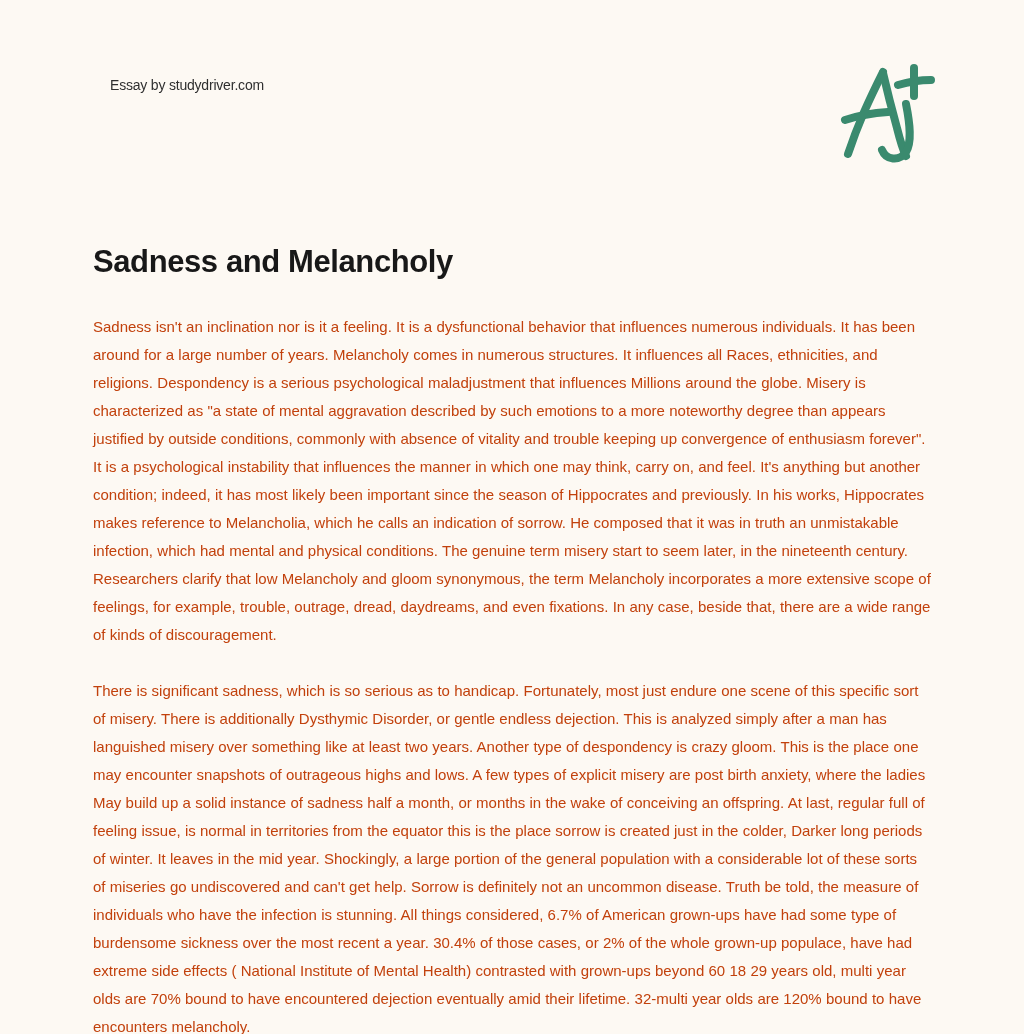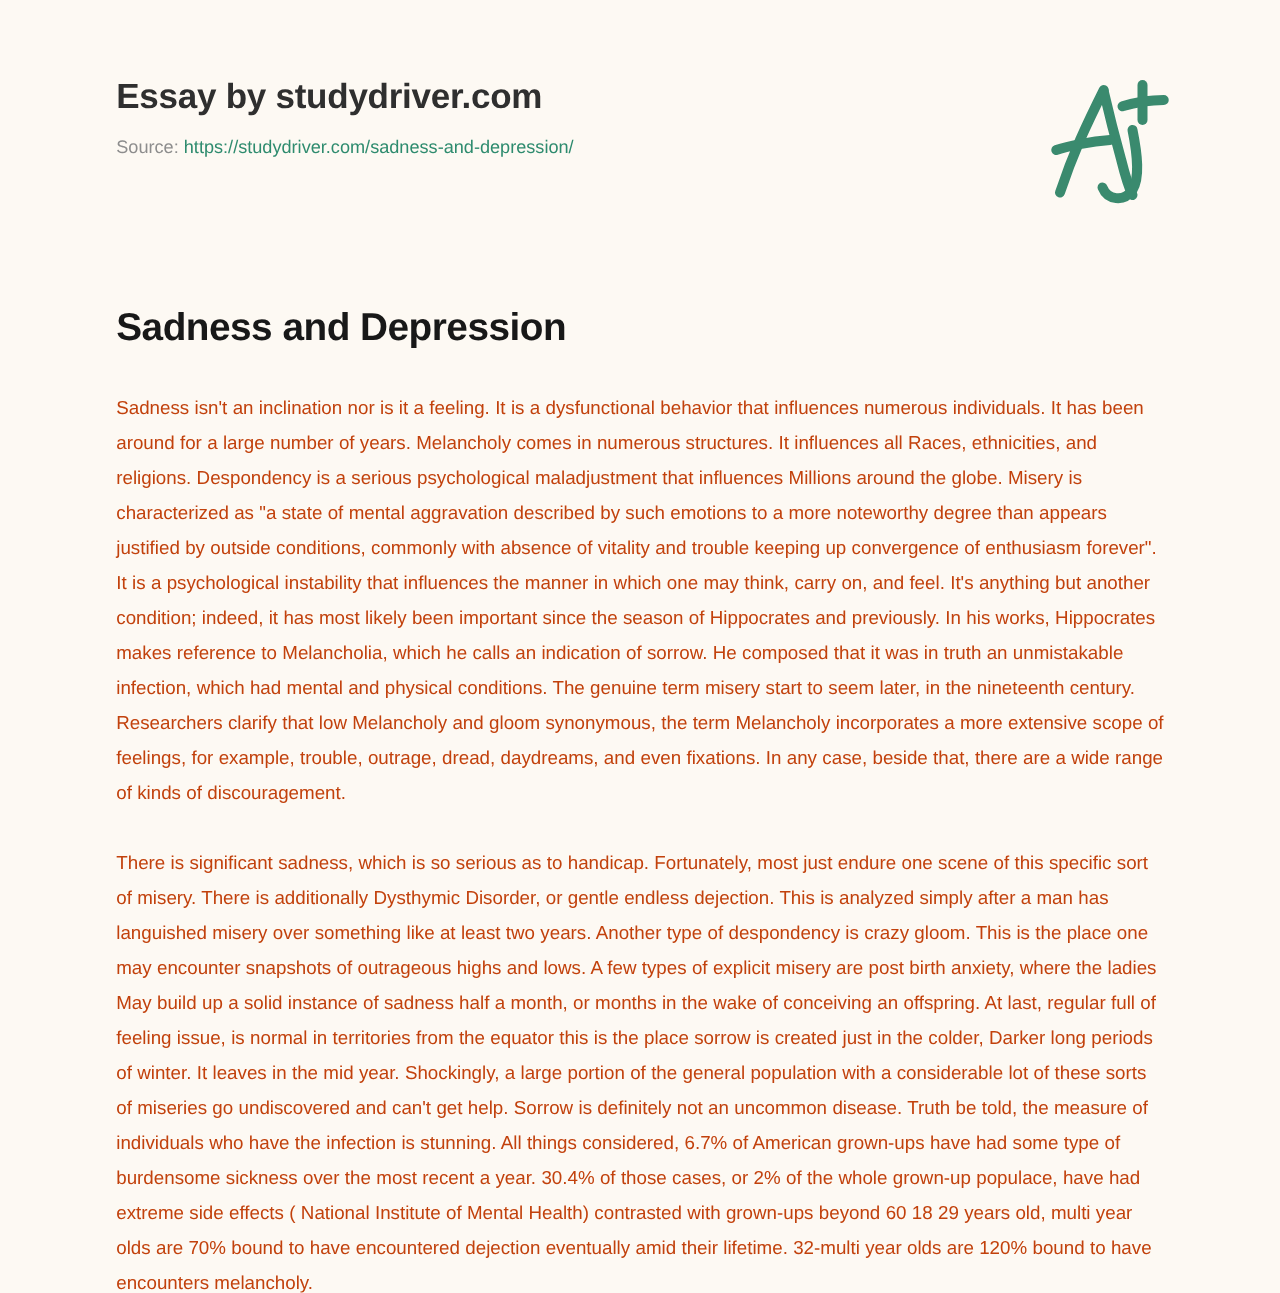--- a/index.html
+++ b/index.html
@@ -26,26 +26,26 @@
 
   
   .doc-header {
     position: absolute;
     left: 93px;
     top: 60px;
     width: 840px;
   }
 
   .essay-by {
-    font-size: 28px;
-    font-weight: bold;
+    font-size: 14px;
+    font-weight: normal;
     color: #2f2f2f;
     letter-spacing: -0.2px;
     line-height: 1.2;
-    margin: 0;
+    margin: 17px;
     padding: 0;
   }
 
   .source-line {
     margin-top: 15px;
     font-size: 14.5px;
     line-height: 1.3;
     color: #8d8d8d;
     white-space: nowrap;
   }
@@ -101,42 +101,38 @@
 
   .doc-body p:last-child { margin-bottom: 0; }
 </style>
 </head>
 <body>
 
 <div class="page">
 
   <div class="doc-header">
     <div class="essay-by">Essay by studydriver.com</div>
-    <div class="source-line">
-      <span class="source-label">Source:</span>
-      <a class="source-url" href="#">https://studydriver.com/sadness-and-depression/</a>
-    </div>
   </div>
 
   <div class="logo">
     <svg viewBox="0 0 110 106" xmlns="http://www.w3.org/2000/svg" fill="none" stroke="#3a8a6e" stroke-linecap="round" stroke-linejoin="round">
 
       <path d="M47 10 C44 16, 36 32, 28 50 C22 64, 16 80, 12 92" stroke-width="8"></path>
       <path d="M47 11 C50 24, 56 48, 61 66 C64 78, 67 88, 70 94" stroke-width="8"></path>
       <path d="M9 58 C18 55, 36 51, 52 50" stroke-width="8"></path>
 
       <path d="M70 42 C74 62, 76 80, 70 90 C63 100, 50 98, 46 88" stroke-width="8"></path>
 
       <path d="M62 23 C72 20, 86 18, 95 18" stroke-width="8"></path>
 
       <path d="M78 6 C78 14, 78 26, 78 34" stroke-width="8"></path>
     </svg>
   </div>
 
-  <h1 class="doc-title">Sadness and Depression</h1>
+  <h1 class="doc-title">Sadness and Melancholy</h1>
 
   <div class="doc-body">
     <p>Sadness isn't an inclination nor is it a feeling. It is a dysfunctional behavior that influences numerous individuals. It has been around for a large number of years. Melancholy comes in numerous structures. It influences all Races, ethnicities, and religions. Despondency is a serious psychological maladjustment that influences Millions around the globe. Misery is characterized as "a state of mental aggravation described by such emotions to a more noteworthy degree than appears justified by outside conditions, commonly with absence of vitality and trouble keeping up convergence of enthusiasm forever". It is a psychological instability that influences the manner in which one may think, carry on, and feel. It's anything but another condition; indeed, it has most likely been important since the season of Hippocrates and previously. In his works, Hippocrates makes reference to Melancholia, which he calls an indication of sorrow. He composed that it was in truth an unmistakable infection, which had mental and physical conditions. The genuine term misery start to seem later, in the nineteenth century. Researchers clarify that low Melancholy and gloom synonymous, the term Melancholy incorporates a more extensive scope of feelings, for example, trouble, outrage, dread, daydreams, and even fixations. In any case, beside that, there are a wide range of kinds of discouragement.</p>
     <p>There is significant sadness, which is so serious as to handicap. Fortunately, most just endure one scene of this specific sort of misery. There is additionally Dysthymic Disorder, or gentle endless dejection. This is analyzed simply after a man has languished misery over something like at least two years. Another type of despondency is crazy gloom. This is the place one may encounter snapshots of outrageous highs and lows. A few types of explicit misery are post birth anxiety, where the ladies May build up a solid instance of sadness half a month, or months in the wake of conceiving an offspring. At last, regular full of feeling issue, is normal in territories from the equator this is the place sorrow is created just in the colder, Darker long periods of winter. It leaves in the mid year. Shockingly, a large portion of the general population with a considerable lot of these sorts of miseries go undiscovered and can't get help. Sorrow is definitely not an uncommon disease. Truth be told, the measure of individuals who have the infection is stunning. All things considered, 6.7% of American grown-ups have had some type of burdensome sickness over the most recent a year. 30.4% of those cases, or 2% of the whole grown-up populace, have had extreme side effects ( National Institute of Mental Health) contrasted with grown-ups beyond 60 18 29 years old, multi year olds are 70% bound to have encountered dejection eventually amid their lifetime. 32-multi year olds are 120% bound to have encounters melancholy.</p>
 
   </div>
 
 </div>
 
 </body></html>

